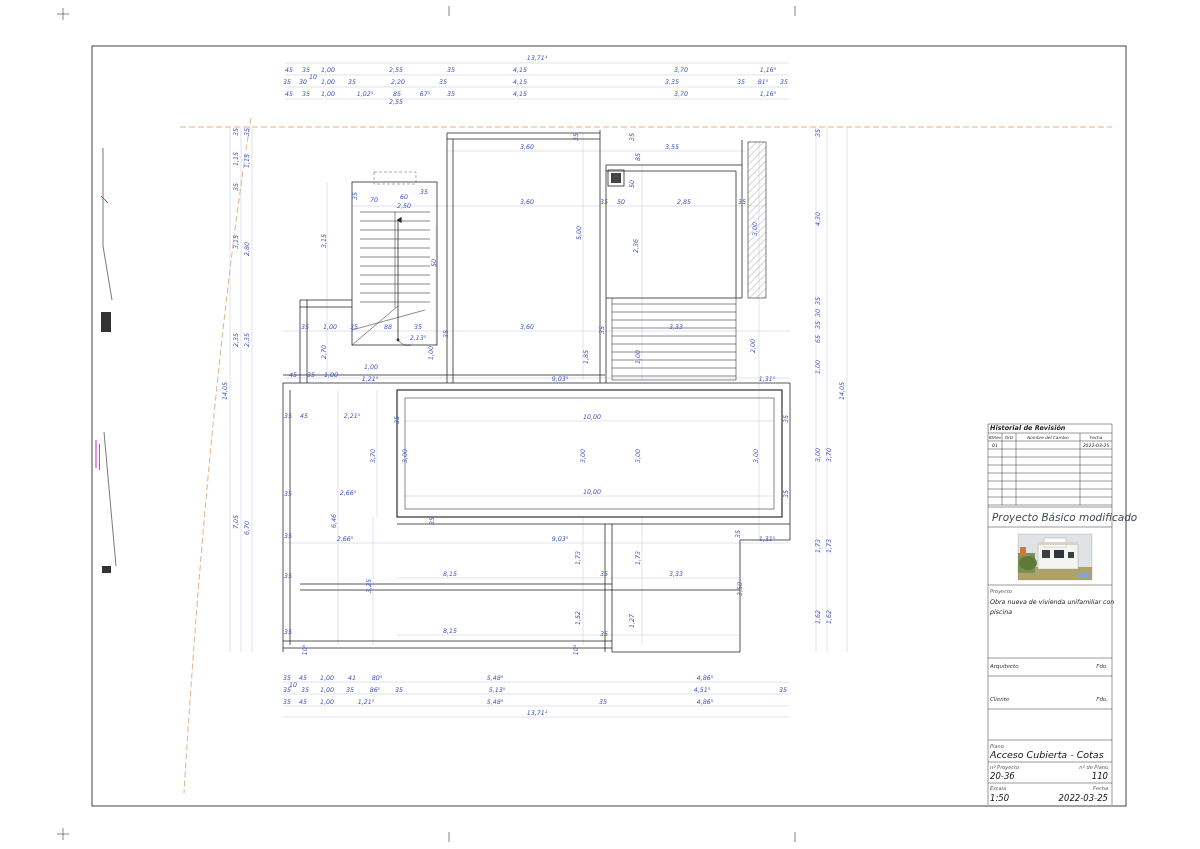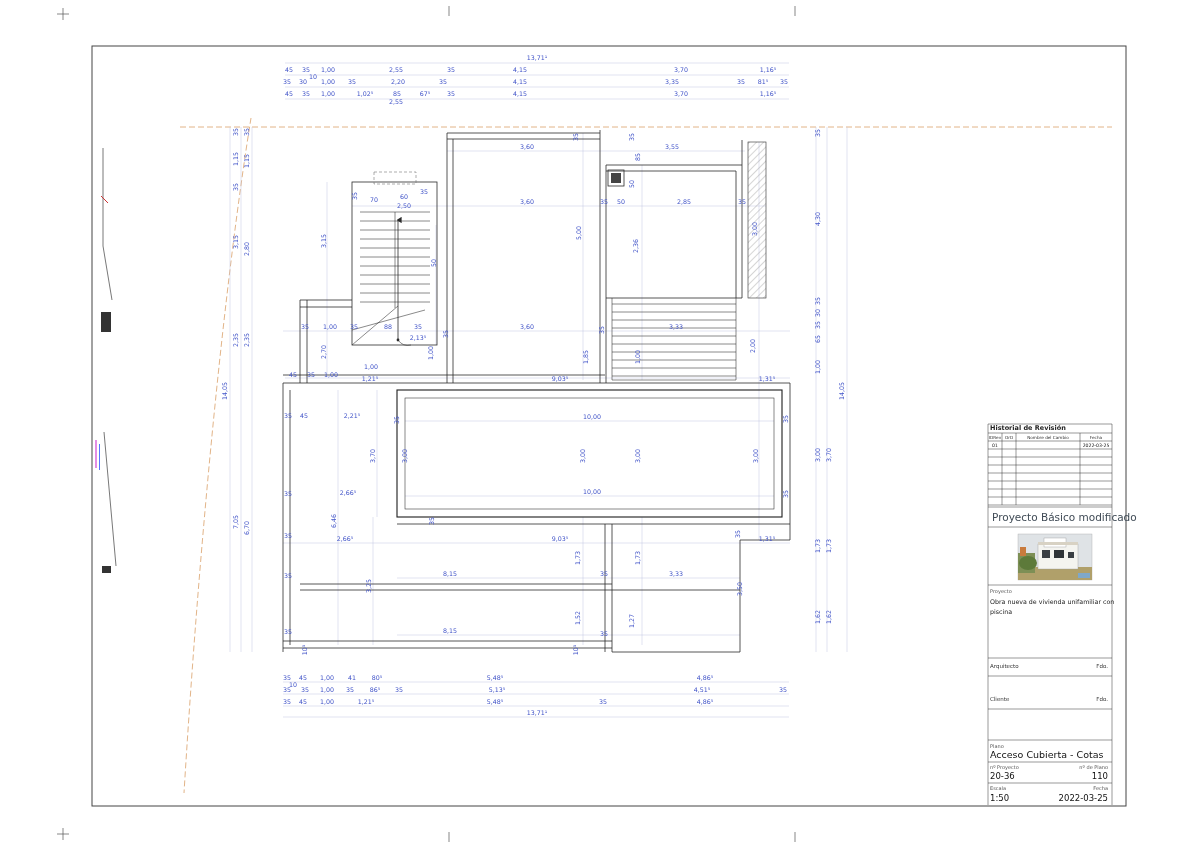--- a/index.html
+++ b/index.html
@@ -1,17 +1,17 @@
 <!DOCTYPE html>
 <html><head>
 <meta charset="utf-8">
 <style>
   html,body{margin:0;padding:0;background:#ffffff;}
   .sheet{position:relative;width:1200px;height:849px;background:#ffffff;overflow:hidden;
-         font-family:"DejaVu Sans",sans-serif;}
+         font-family:"DejaVu Sans",sans-serif;font-style:italic;}
   svg text{font-family:"DejaVu Sans",sans-serif;}
   .dim{font-size:6.3px;fill:#4053c8;text-anchor:middle;}
   .tb-title{font-size:6.5px;font-weight:bold;fill:#222;}
   .tb-grid-h{font-size:4.2px;fill:#333;text-anchor:middle;}
   .tb-grid-c{font-size:4.6px;fill:#222;text-anchor:middle;}
   .tb-status{font-size:10.5px;fill:#3f4a55;}
   .tb-label{font-size:5px;fill:#555;}
   .tb-text{font-size:6.3px;fill:#222;}
   .tb-sign{font-size:5.5px;fill:#333;}
   .tb-plan{font-size:9.5px;fill:#111;}

